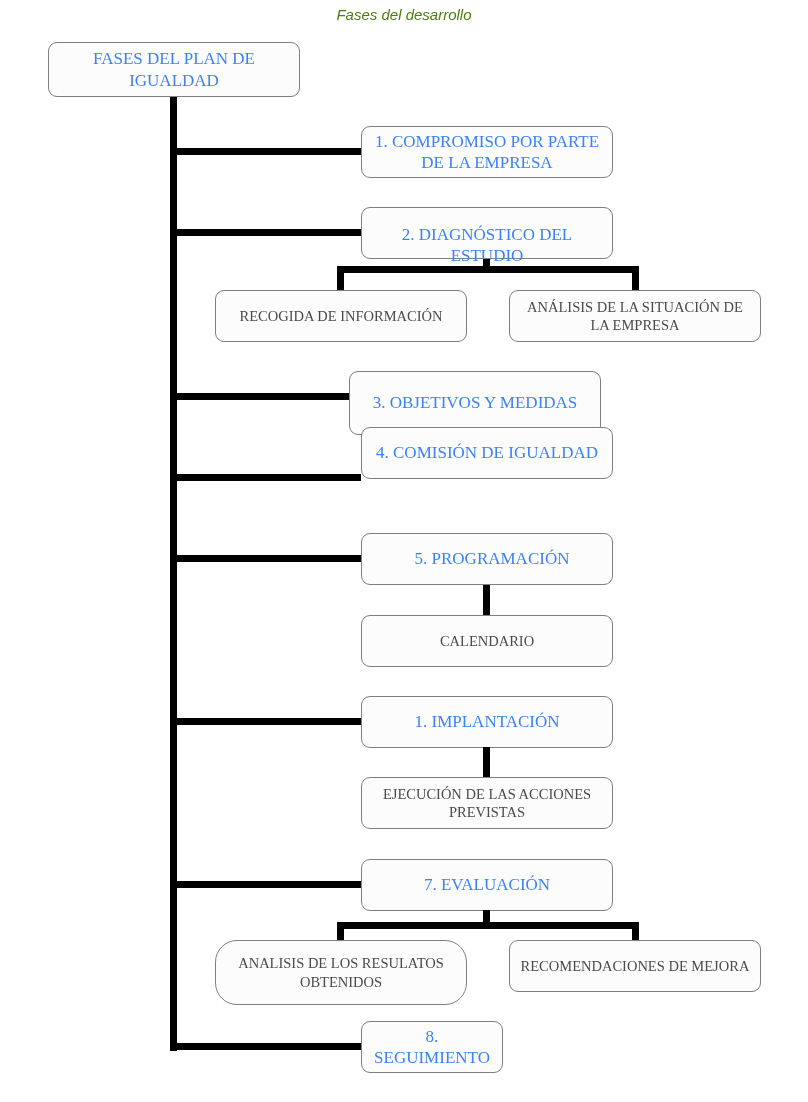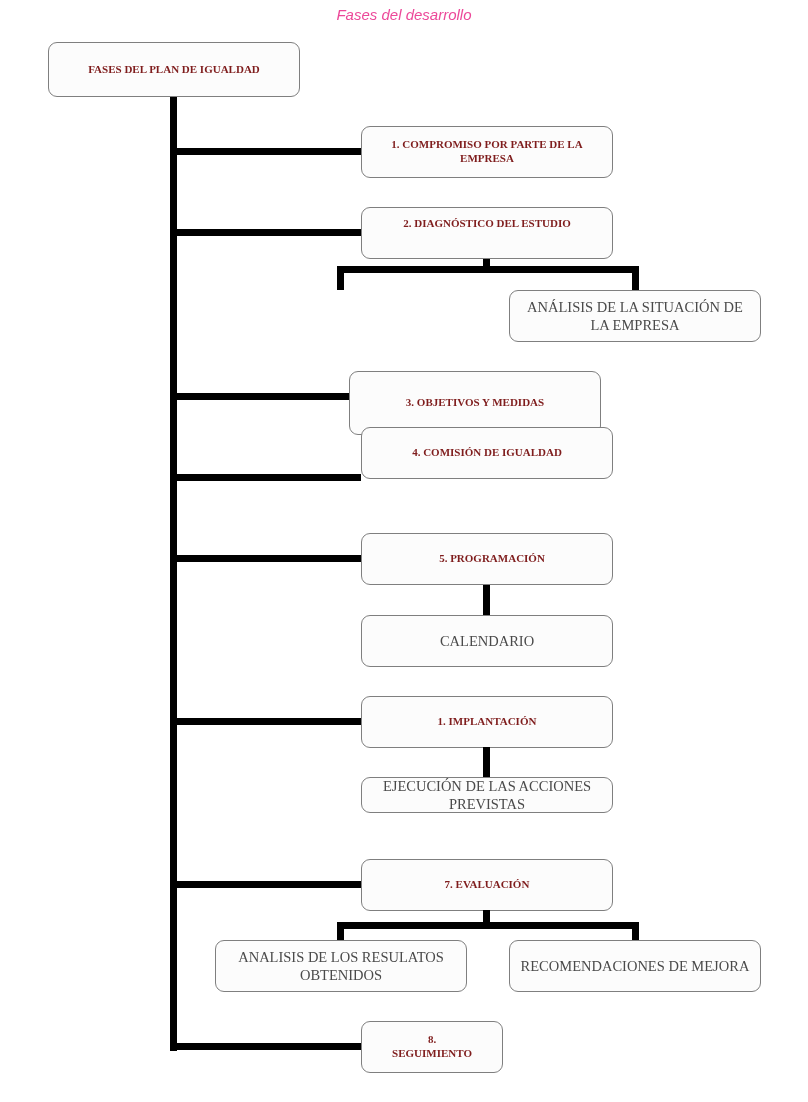--- a/index.html
+++ b/index.html
@@ -12,39 +12,39 @@
     font-family: "Liberation Serif", serif;
   }
   .diagram-title {
     position: absolute;
     top: 6px; left: 0;
     width: 100%;
     text-align: center;
     font-family: "Liberation Sans", sans-serif;
     font-style: italic;
     font-size: 15px;
-    color: #ec4899;
+    color: #4d7c0f;
   }
   .box {
     position: absolute;
     box-sizing: border-box;
     background: #fcfcfc;
     border: 1px solid #7f7f7f;
     border-radius: 9px;
     display: flex;
     align-items: center;
     justify-content: center;
     text-align: center;
     padding: 4px 10px;
     color: #404040;
     line-height: 1.25;
   }
-  .box.bold   { font-weight: bold; font-size: 11px; color: #7f1d1d; }
+  .box.bold   { font-weight: normal; font-size: 17px; color: #3b82f6; }
   .box.reg    { font-weight: normal; font-size: 14.5px; color: #4a4a4a; }
-  .box.top-al { align-items: flex-start; padding-top: 9px; }
+  .box.top-al { align-items: flex-start; padding-top: 16px; }
   .prewrap    { white-space: pre-line; }
 
   .line {
     position: absolute;
     background: #000000;
   }
 
   
   #root-box   { left: 48px;  top: 42px;   width: 252px; height: 55px; }
   #spine      { left: 170px; top: 97px;   width: 7px;   height: 954px; }
@@ -76,28 +76,28 @@
   #p2-stubR { left: 632px; top: 273px; width: 7px;   height: 17px; }
   #c2a { left: 215px; top: 290px; width: 252px; height: 52px; }
   #c2b { left: 509px; top: 290px; width: 252px; height: 52px; font-family: Liberation Serif, serif; }
 
   
   #p5-stub { left: 483px; top: 585px; width: 7px; height: 30px; }
   #c5a { left: 361px; top: 615px; width: 252px; height: 52px; }
 
   
   #p6-stub { left: 483px; top: 747px; width: 7px; height: 30px; }
-  #c6a { left: 361px; top: 777px; width: 252px; height: 36px; }
+  #c6a { left: 361px; top: 777px; width: 252px; height: 52px; }
 
   
   #p7-stub  { left: 483px; top: 910px; width: 7px;   height: 12px; }
   #p7-bar   { left: 337px; top: 922px; width: 302px; height: 7px; }
   #p7-stubL { left: 337px; top: 929px; width: 7px;   height: 11px; }
   #p7-stubR { left: 632px; top: 929px; width: 7px;   height: 11px; }
-  #c7a { left: 215px; top: 940px; width: 252px; height: 52px; }
+  #c7a { left: 215px; top: 940px; width: 252px; height: 65px; border-radius: 22px; }
   #c7b { left: 509px; top: 940px; width: 252px; height: 52px; }
 </style>
 </head>
 <body>
 
 <div class="canvas">
 
   <div class="diagram-title">Fases del desarrollo</div>
 
   <div class="box bold" id="root-box">FASES DEL PLAN DE IGUALDAD</div>
@@ -120,20 +120,21 @@
   <div class="box bold" id="p5">5. PROGRAMACIÓN</div>
   <div class="box bold" id="p6">1. IMPLANTACIÓN</div>
   <div class="box bold" id="p7">7. EVALUACIÓN</div>
   <div class="box bold prewrap" id="p8">8.
 SEGUIMIENTO</div>
 
   <div class="line" id="p2-stub"></div>
   <div class="line" id="p2-bar"></div>
   <div class="line" id="p2-stubL"></div>
   <div class="line" id="p2-stubR"></div>
+  <div class="box reg" id="c2a">RECOGIDA DE INFORMACIÓN</div>
   <div class="box reg" id="c2b">ANÁLISIS DE LA SITUACIÓN DE LA EMPRESA</div>
 
   <div class="line" id="p5-stub"></div>
   <div class="box reg" id="c5a">CALENDARIO</div>
 
   <div class="line" id="p6-stub"></div>
   <div class="box reg" id="c6a">EJECUCIÓN DE LAS ACCIONES PREVISTAS</div>
 
   <div class="line" id="p7-stub"></div>
   <div class="line" id="p7-bar"></div>

